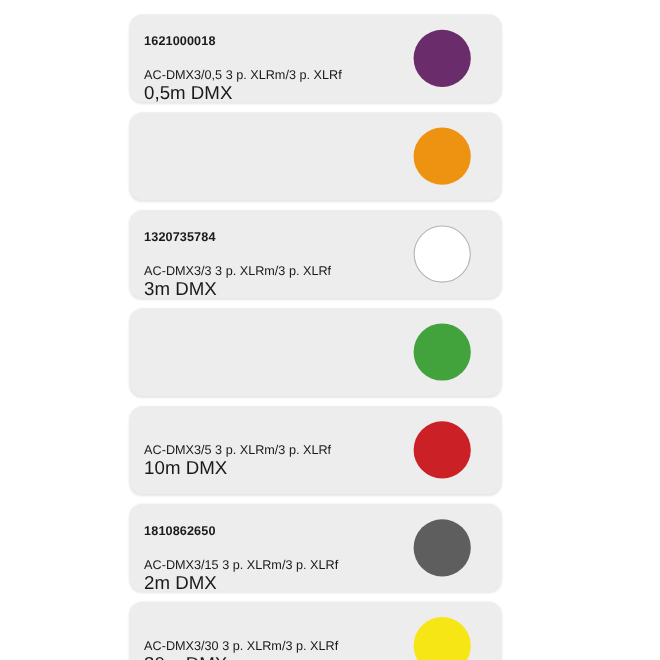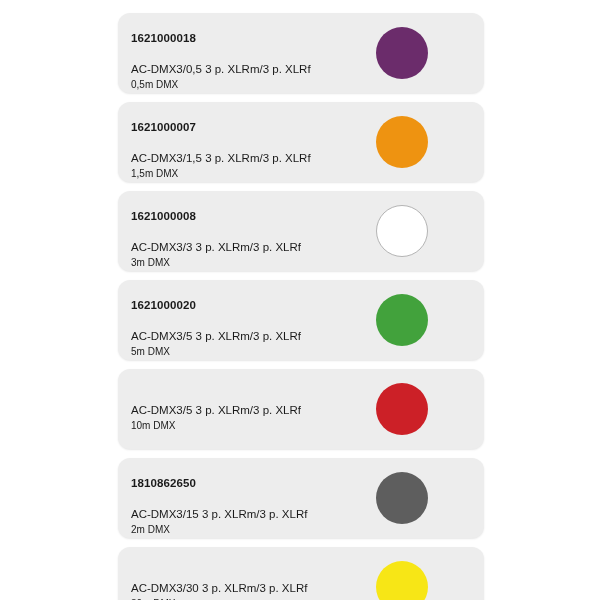--- a/index.html
+++ b/index.html
@@ -16,21 +16,21 @@
   }
   #product-list {
     position: absolute;
     left: 118px;
     top: 13px;
     width: 366px;
   }
   .product-card {
     position: relative;
     box-sizing: border-box;
-    width: 366px;
+    width: 338px;
     height: 80px;
     margin-bottom: 9px;
     background: #ededed;
     border-radius: 12px;
     box-shadow: 0 1px 2px rgba(0,0,0,0.10);
   }
   .card-text {
     position: absolute;
     left: 13px;
     top: 18px;
@@ -46,21 +46,21 @@
   }
   .product-desc {
     font-size: 11.5px;
     font-weight: normal;
     color: #1a1a1a;
     line-height: 15px;
     white-space: nowrap;
     margin-top: 16px;
   }
   .product-length {
-    font-size: 10px;
+    font-size: 17px;
     font-weight: normal;
     color: #1a1a1a;
     line-height: 15px;
     white-space: nowrap;
   }
   .color-swatch {
     position: absolute;
     left: 258px;
     top: 14px;
     width: 52px;
@@ -78,41 +78,31 @@
 <div id="product-list">
     <div class="product-card">
       <div class="card-text">
         <div class="article-number">1621000018</div>
         <div class="product-desc">AC-DMX3/0,5 3 p. XLRm/3 p. XLRf</div>
         <div class="product-length">0,5m DMX</div>
       </div>
       <div class="color-swatch" style="background: rgb(107, 44, 107);"></div>
     </div>
     <div class="product-card">
-      <div class="card-text">
-        <div class="article-number">1621000007</div>
-        <div class="product-desc">AC-DMX3/1,5 3 p. XLRm/3 p. XLRf</div>
-        <div class="product-length">1,5m DMX</div>
-      </div>
       <div class="color-swatch" style="background: rgb(238, 147, 17);"></div>
     </div>
     <div class="product-card">
       <div class="card-text">
-        <div class="article-number">1621000008</div>
+        <div class="article-number">1320735784</div>
         <div class="product-desc">AC-DMX3/3 3 p. XLRm/3 p. XLRf</div>
         <div class="product-length">3m DMX</div>
       </div>
       <div class="color-swatch outlined" style="background: rgb(255, 255, 255);"></div>
     </div>
     <div class="product-card">
-      <div class="card-text">
-        <div class="article-number">1621000020</div>
-        <div class="product-desc">AC-DMX3/5 3 p. XLRm/3 p. XLRf</div>
-        <div class="product-length">5m DMX</div>
-      </div>
       <div class="color-swatch" style="background: rgb(66, 162, 60);"></div>
     </div>
     <div class="product-card">
       <div class="card-text">
         <div class="product-desc">AC-DMX3/5 3 p. XLRm/3 p. XLRf</div>
         <div class="product-length">10m DMX</div>
       </div>
       <div class="color-swatch" style="background: rgb(204, 32, 39);"></div>
     </div>
     <div class="product-card">

